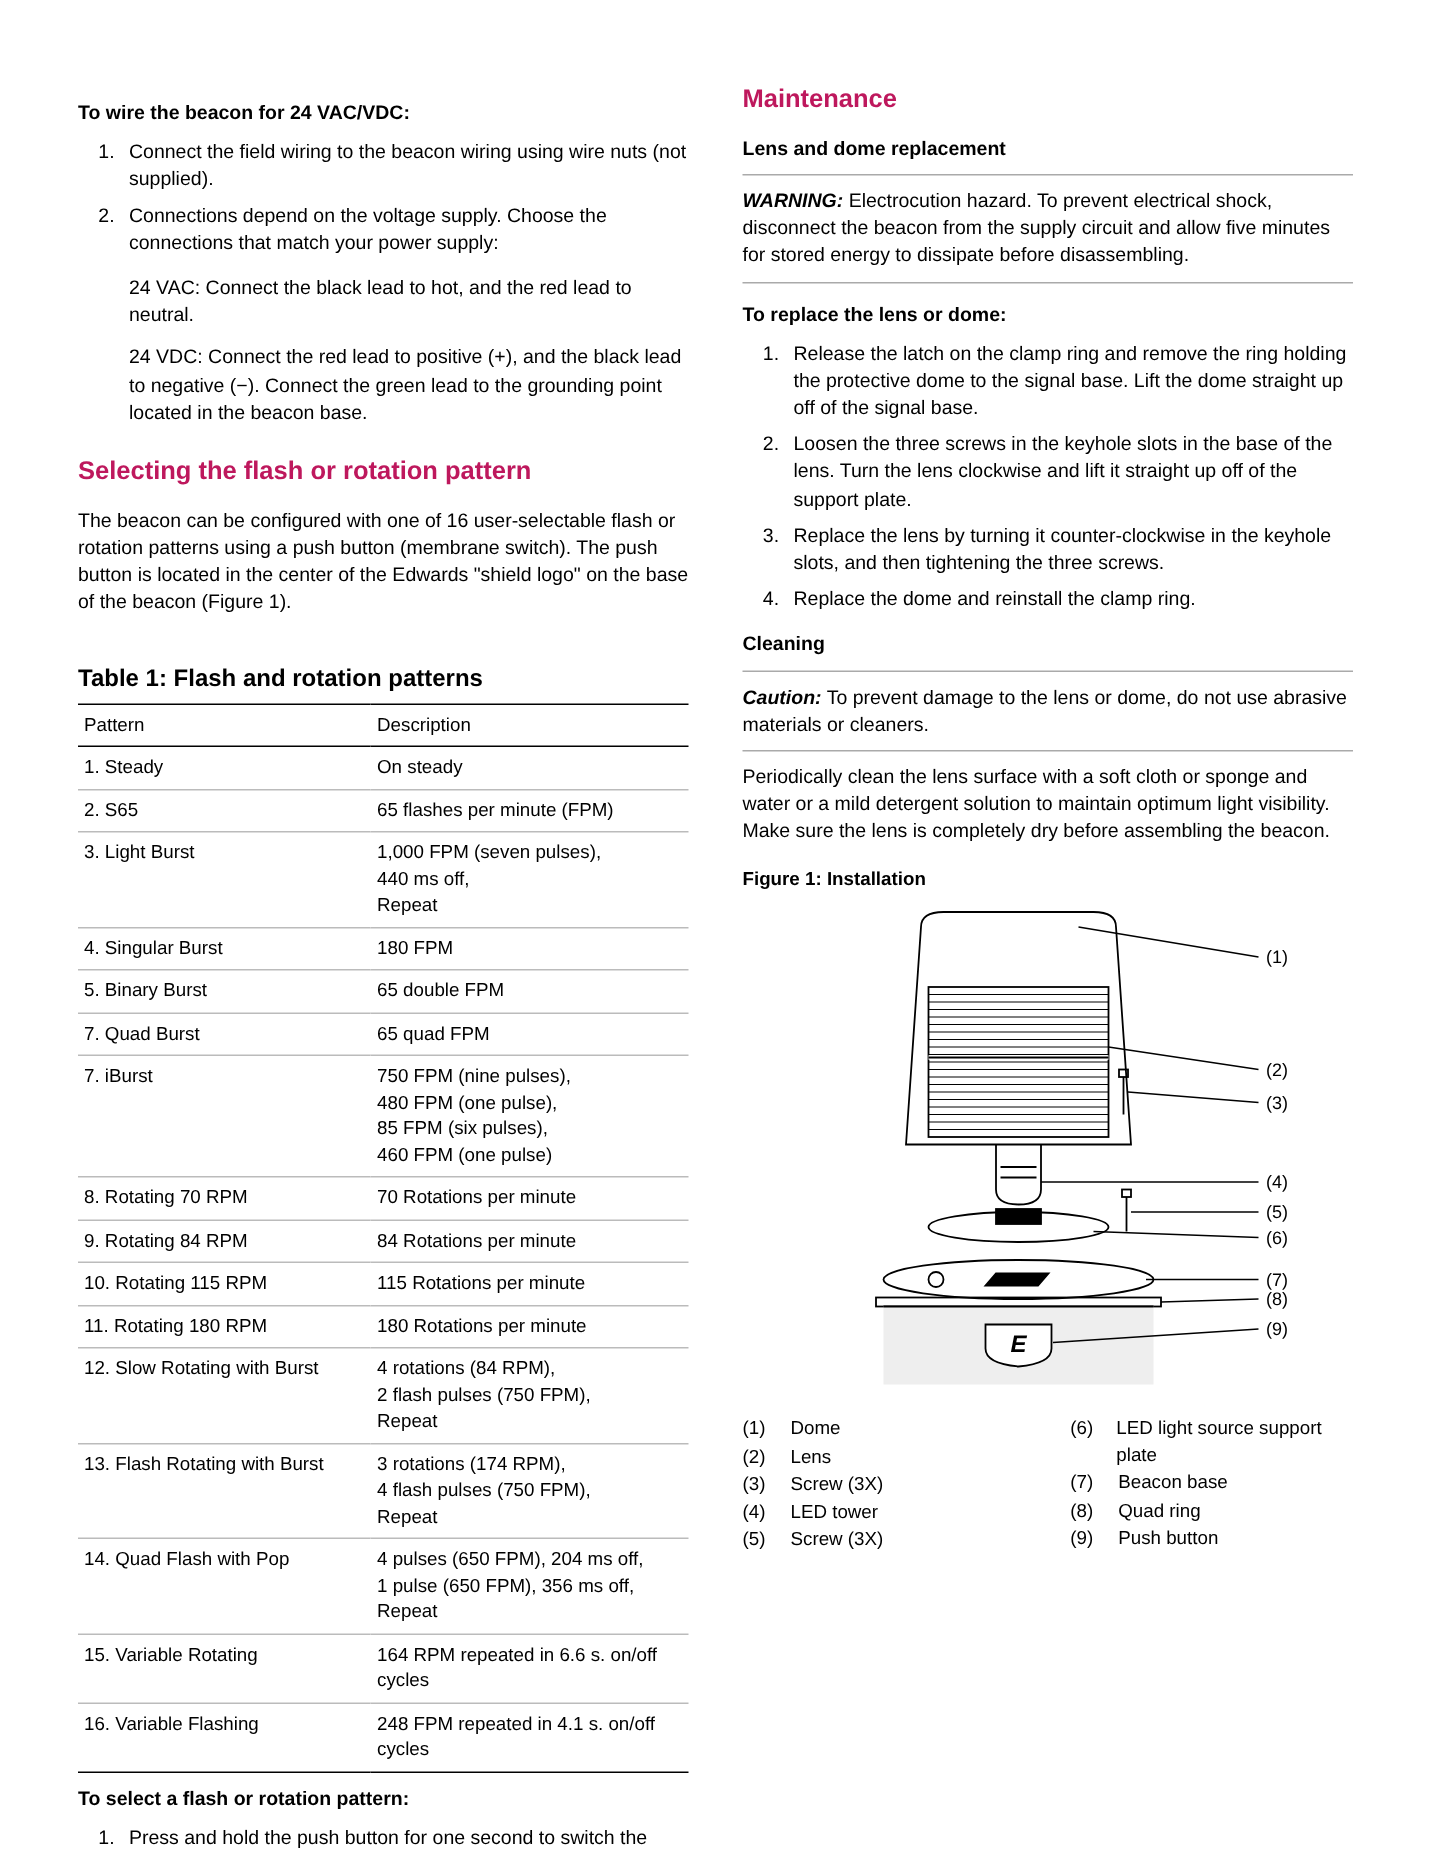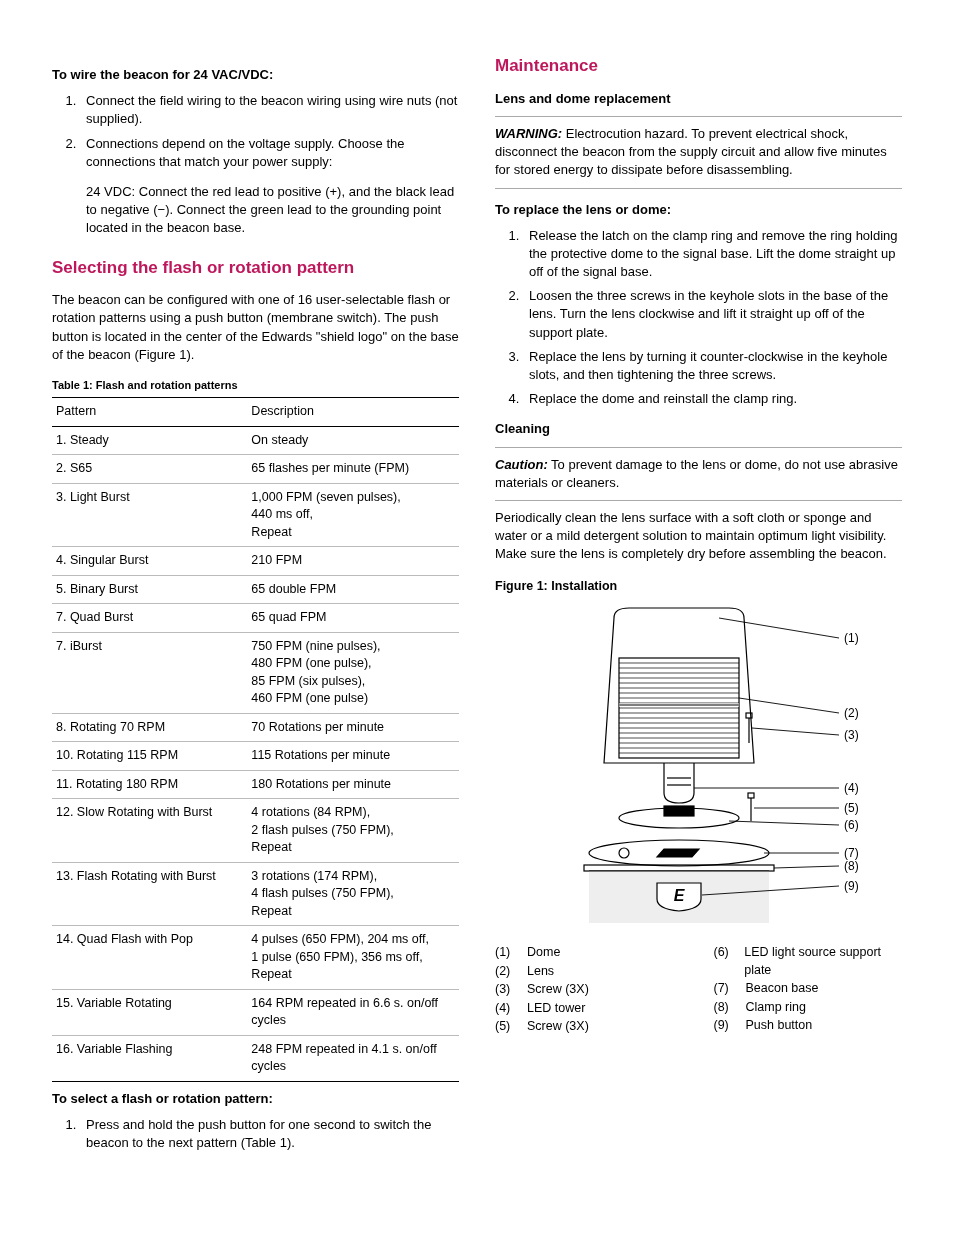--- a/index.html
+++ b/index.html
@@ -41,22 +41,22 @@
     margin: 6px 0;
     padding-left: 6px;
   }
   .indent {
     margin-left: 34px;
     margin-top: 10px;
     margin-bottom: 10px;
   }
   .tbl-caption {
     font-weight: bold;
-    font-size: 11px;
-    margin: 14px 0 4px 0;
+    font-size: 16px;
+    margin: 32px 0 4px 0;
   }
   table {
     width: 100%;
     border-collapse: collapse;
     font-size: 12.5px;
   }
   thead th {
     text-align: left;
     font-weight: normal;
     border-top: 1.5px solid #000;
@@ -96,20 +96,21 @@
 <body>
 
 <div class="content">
 
   <div class="col">
     <p class="sub-bold">To wire the beacon for 24 VAC/VDC:</p>
     <ol>
       <li>Connect the field wiring to the beacon wiring using wire nuts (not supplied).</li>
       <li>Connections depend on the voltage supply. Choose the connections that match your power supply:</li>
     </ol>
+    <p class="indent">24 VAC: Connect the black lead to hot, and the red lead to neutral.</p>
     <p class="indent">24 VDC: Connect the red lead to positive (+), and the black lead to negative (−). Connect the green lead to the grounding point located in the beacon base.</p>
 
     <h2>Selecting the flash or rotation pattern</h2>
     <p>The beacon can be configured with one of 16 user-selectable flash or rotation patterns using a push button (membrane switch). The push button is located in the center of the Edwards "shield logo" on the base of the beacon (Figure 1).</p>
 
     <p class="tbl-caption">Table 1: Flash and rotation patterns</p>
     <table>
       <thead>
         <tr>
           <th style="width:48%">Pattern</th>
@@ -126,40 +127,44 @@
             <td style="white-space: pre-line;">65 flashes per minute (FPM)</td>
           </tr>
           <tr>
             <td>3. Light Burst</td>
             <td style="white-space: pre-line;">1,000 FPM (seven pulses),
 440 ms off,
 Repeat</td>
           </tr>
           <tr>
             <td>4. Singular Burst</td>
-            <td style="white-space: pre-line;">210 FPM</td>
+            <td style="white-space: pre-line;">180 FPM</td>
           </tr>
           <tr>
             <td>5. Binary Burst</td>
             <td style="white-space: pre-line;">65 double FPM</td>
           </tr>
           <tr>
             <td>7. Quad Burst</td>
             <td style="white-space: pre-line;">65 quad FPM</td>
           </tr>
           <tr>
             <td>7. iBurst</td>
             <td style="white-space: pre-line;">750 FPM (nine pulses),
 480 FPM (one pulse),
 85 FPM (six pulses),
 460 FPM (one pulse)</td>
           </tr>
           <tr>
             <td>8. Rotating 70 RPM</td>
             <td style="white-space: pre-line;">70 Rotations per minute</td>
+          </tr>
+          <tr>
+            <td>9. Rotating 84 RPM</td>
+            <td style="white-space: pre-line;">84 Rotations per minute</td>
           </tr>
           <tr>
             <td>10. Rotating 115 RPM</td>
             <td style="white-space: pre-line;">115 Rotations per minute</td>
           </tr>
           <tr>
             <td>11. Rotating 180 RPM</td>
             <td style="white-space: pre-line;">180 Rotations per minute</td>
           </tr>
           <tr>
@@ -334,21 +339,21 @@
           <div class="legend-row">
             <span class="legend-num">(6)</span>
             <span>LED light source support plate</span>
           </div>
           <div class="legend-row">
             <span class="legend-num">(7)</span>
             <span>Beacon base</span>
           </div>
           <div class="legend-row">
             <span class="legend-num">(8)</span>
-            <span>Clamp ring</span>
+            <span>Quad ring</span>
           </div>
           <div class="legend-row">
             <span class="legend-num">(9)</span>
             <span>Push button</span>
           </div>
         </div>
     </div>
   </div>
 </div>
 

